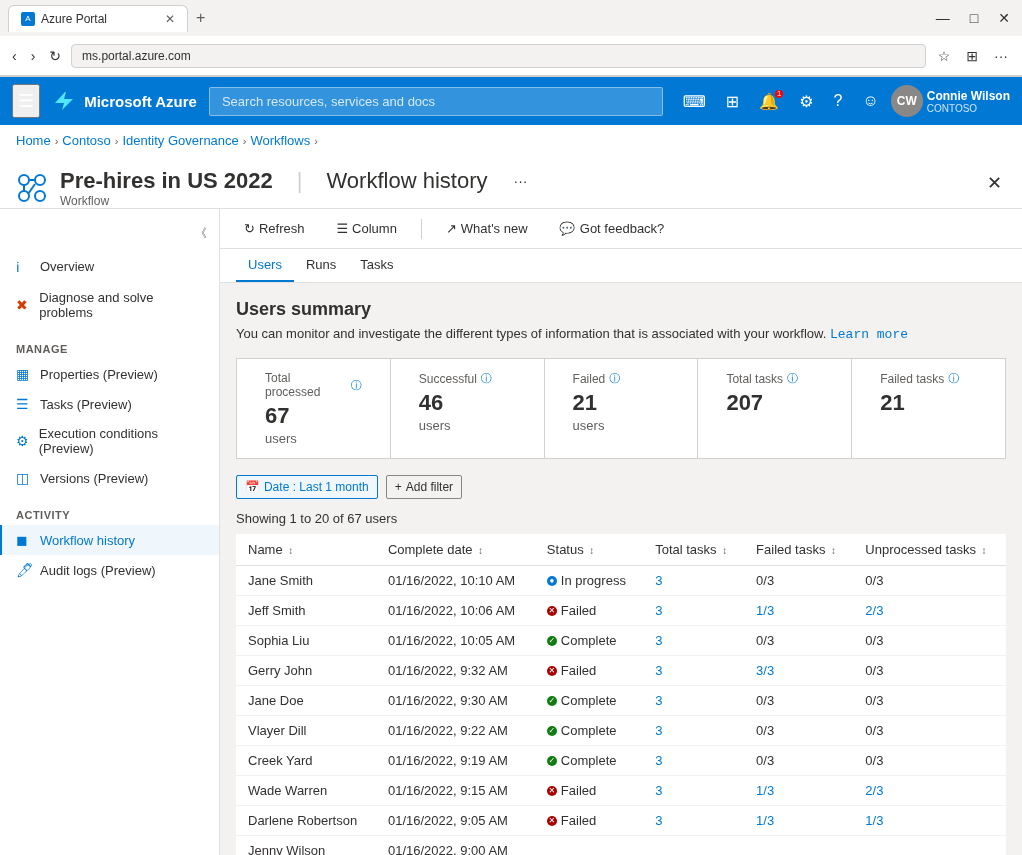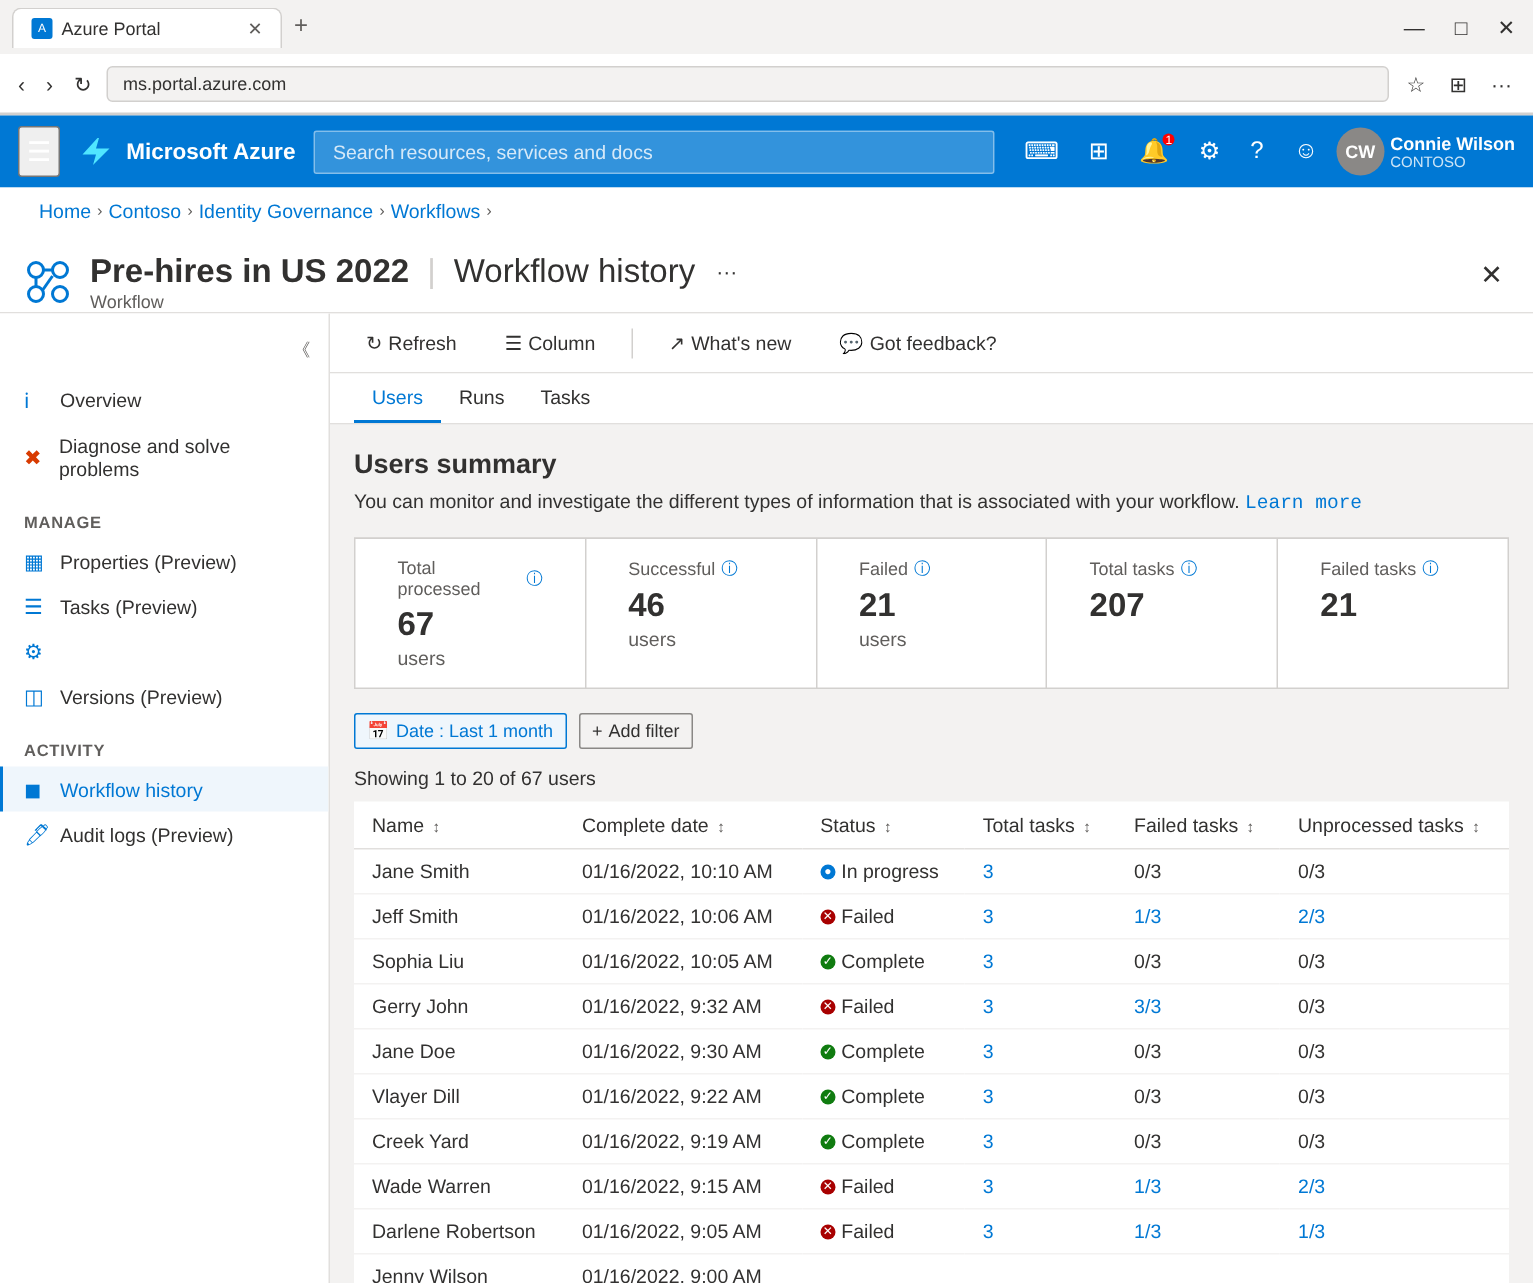--- a/index.html
+++ b/index.html
@@ -28,30 +28,30 @@
     .search-bar::placeholder { color: rgba(255,255,255,0.8); }
     .header-icons { display: flex; align-items: center; gap: 4px; margin-left: auto; }
     .header-icon-btn { background: none; border: none; cursor: pointer; color: white; font-size: 16px; padding: 6px 8px; border-radius: 2px; position: relative; }
     .notification-badge { position: absolute; top: 4px; right: 4px; background: #ff0000; border-radius: 50%; width: 8px; height: 8px; font-size: 8px; display: flex; align-items: center; justify-content: center; color: white; }
     .user-avatar { width: 32px; height: 32px; border-radius: 50%; background: #8a8886; display: flex; align-items: center; justify-content: center; color: white; font-size: 12px; font-weight: 600; cursor: pointer; }
     .user-info { color: white; font-size: 12px; cursor: pointer; }
     .user-name { font-weight: 600; }
     .user-tenant { font-size: 10px; opacity: 0.8; }
 
     
-    .breadcrumb { display: flex; align-items: center; padding: 8px 26px; font-size: 13px; color: #323130; background: #fff; gap: 4px; }
+    .breadcrumb { display: flex; align-items: center; padding: 8px 16px; font-size: 13px; color: #323130; background: #fff; gap: 4px; }
     .breadcrumb a { color: #0078d4; text-decoration: none; }
     .breadcrumb-sep { color: #605e5c; font-size: 11px; }
 
     
     .page-header { background: #fff; padding: 12px 16px 0; border-bottom: 1px solid #e1dfdd; display: flex; align-items: flex-start; justify-content: space-between; }
     .page-header-left { display: flex; align-items: center; gap: 12px; }
     .workflow-icon { width: 32px; height: 32px; color: #0078d4; font-size: 20px; display: flex; align-items: center; justify-content: center; }
     .page-title-section { }
-    .page-title-row { display: flex; gap: 8px; }
+    .page-title-row { display: flex; gap: 20px; }
     .page-title { font-size: 22px; font-weight: 600; color: #323130; }
     .separator { color: #d2d0ce; font-size: 22px; margin: 0 4px; }
     .page-subtitle { font-size: 22px; color: #323130; }
     .page-label { font-size: 12px; color: #605e5c; }
     .page-header-close { background: none; border: none; cursor: pointer; color: #323130; font-size: 18px; padding: 4px; }
     .ellipsis-btn { background: none; border: none; cursor: pointer; color: #323130; font-size: 14px; padding: 2px 6px; }
 
     
     .main-layout { display: flex; background: #f3f2f1; height: calc(855px - 190px); }
 
@@ -227,20 +227,21 @@
     <div class="sidebar-item">
       <span class="icon">▦</span>
       <span>Properties (Preview)</span>
     </div>
     <div class="sidebar-item">
       <span class="icon">☰</span>
       <span>Tasks (Preview)</span>
     </div>
     <div class="sidebar-item">
       <span class="icon">⚙</span>
+      <span>Execution conditions (Preview)</span>
     </div>
     <div class="sidebar-item">
       <span class="icon">◫</span>
       <span>Versions (Preview)</span>
     </div>
     <div class="sidebar-section">Activity</div>
     <div class="sidebar-item active">
       <span class="icon">◼</span>
       <span>Workflow history</span>
     </div>

